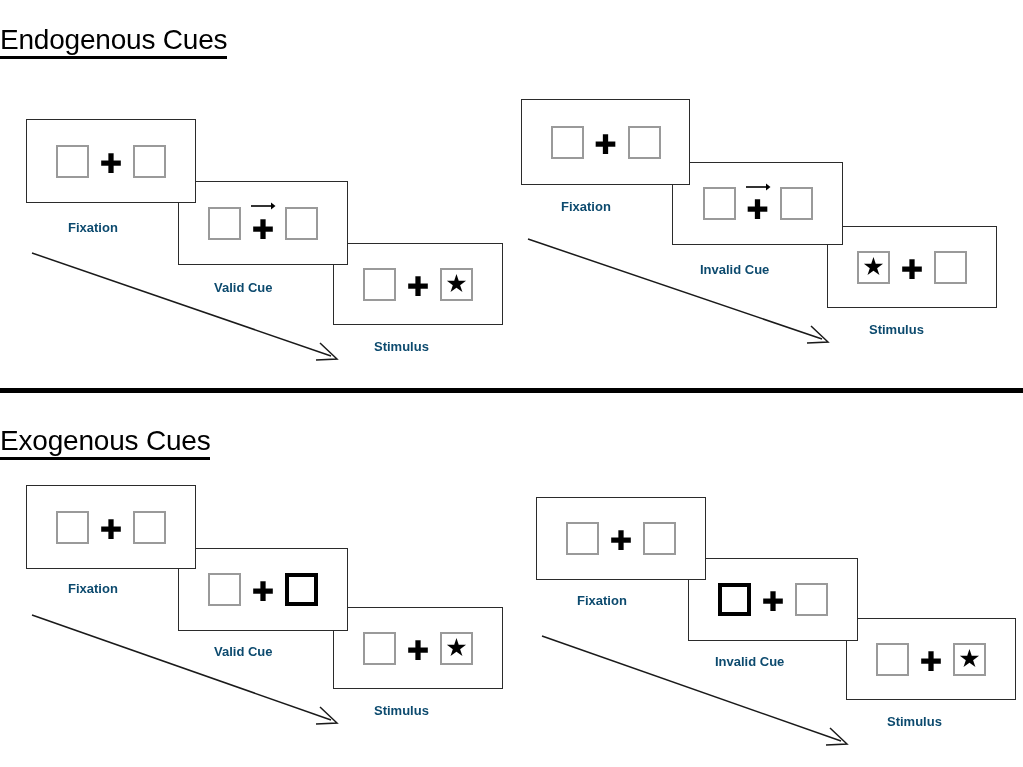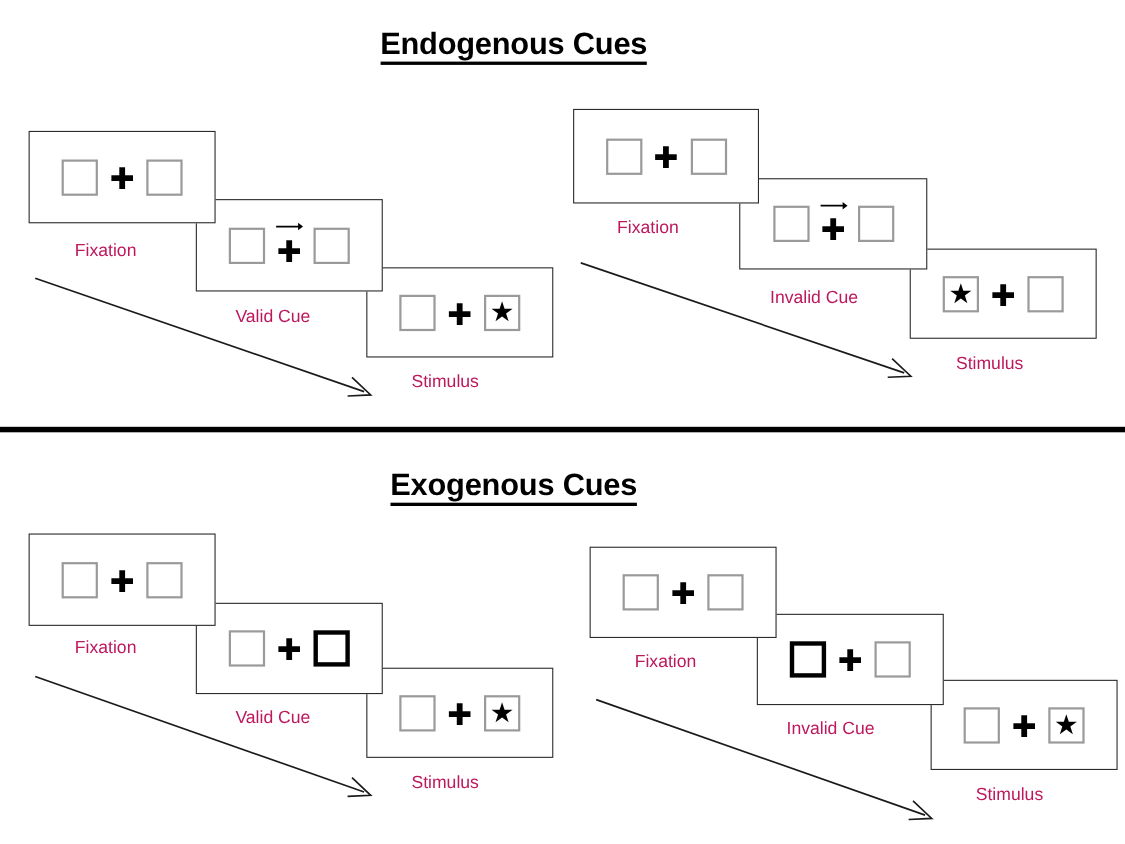--- a/index.html
+++ b/index.html
@@ -14,23 +14,23 @@
     overflow: hidden;
     font-family: "Liberation Sans", sans-serif;
     color: #000000;
   }
 
   
   .section-title {
     position: absolute;
     left: 0;
     width: 934px;
-    text-align: center;
+    text-align: left;
     font-size: 28px;
-    font-weight: bold;
+    font-weight: normal;
     letter-spacing: -0.2px;
     line-height: 1;
   }
   .section-title span.tx {
     border-bottom: 3px solid #000;
     padding-bottom: 2px;
     display: inline-block;
   }
 
   
@@ -106,25 +106,25 @@
     line-height: 1;
     color: #000;
     font-family: "DejaVu Sans", sans-serif;
     position: relative;
     top: -1px;
   }
 
   
   .caption {
     position: absolute;
-    font-size: 16px;
-    font-weight: normal;
+    font-size: 13px;
+    font-weight: bold;
     white-space: nowrap;
     line-height: 1;
-    color: #be185d;
+    color: #0c4a6e;
   }
 
   
   .flow-arrow {
     position: absolute;
     pointer-events: none;
   }
 </style>
 </head>
 <body>

